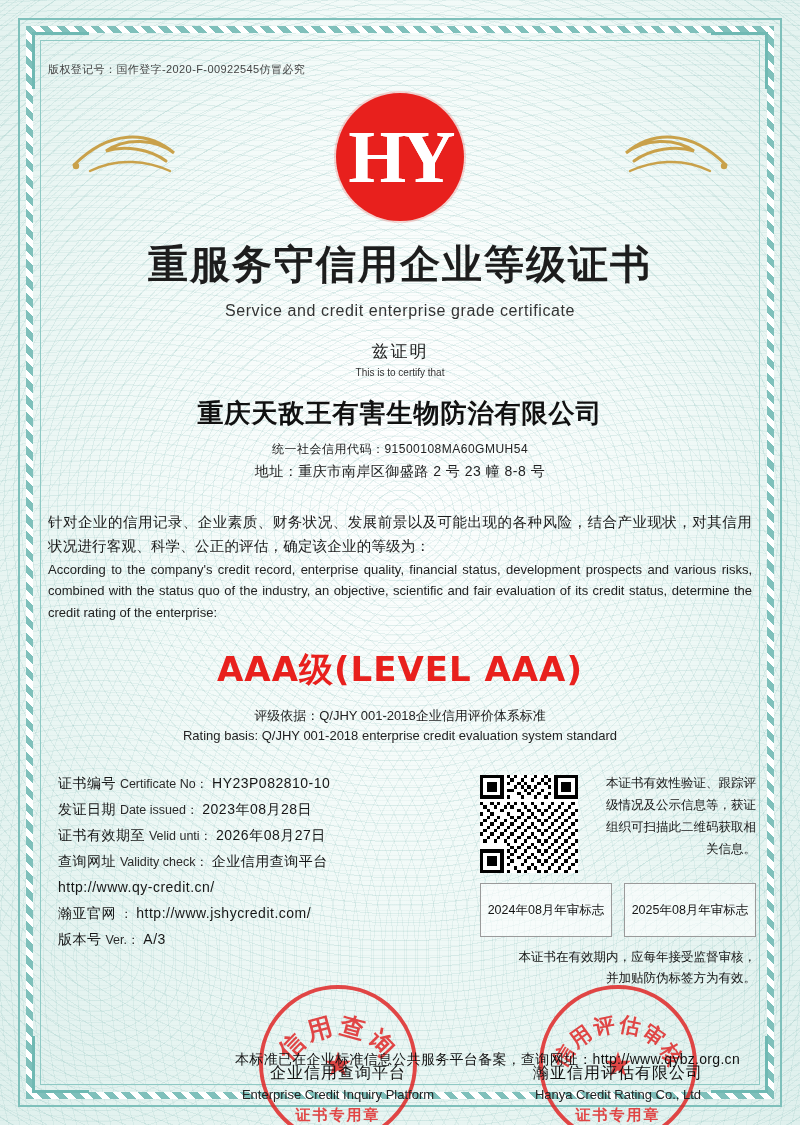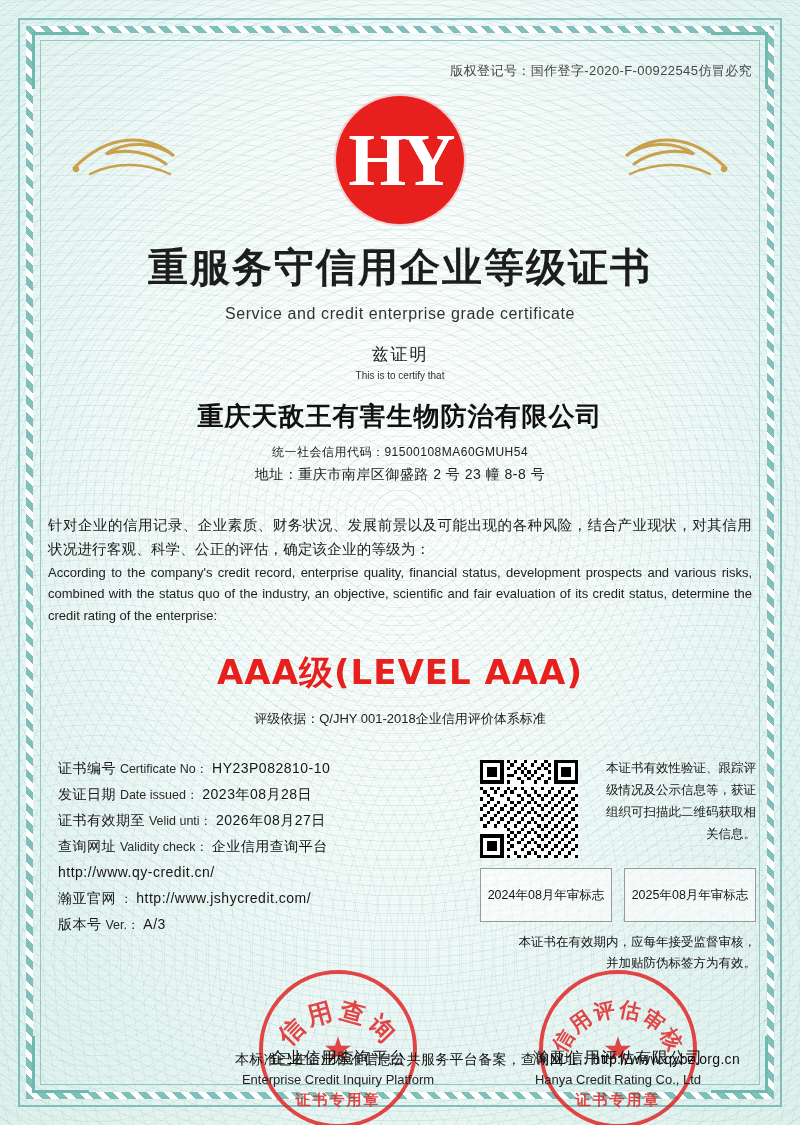--- a/index.html
+++ b/index.html
@@ -50,22 +50,22 @@
     position:absolute;width:54px;height:54px;border:3px solid #6fb9b3;
   }
   .corner.tl{left:32px;top:32px;border-right:none;border-bottom:none;}
   .corner.tr{right:32px;top:32px;border-left:none;border-bottom:none;}
   .corner.bl{left:32px;bottom:32px;border-right:none;border-top:none;}
   .corner.br{right:32px;bottom:32px;border-left:none;border-top:none;}
 
   .content{position:absolute;left:48px;top:48px;width:704px;}
 
   .copyright{
-    text-align:right;
-    font-size:13px;color:#444;
+    text-align:left;
+    font-size:11px;color:#444;
     letter-spacing:0.4px;
     margin-top:14px;
   }
   .emblem-row{
     position:relative;height:150px;margin-top:6px;
   }
   .flourish{
     position:absolute;top:36px;width:215px;height:70px;
   }
   .flourish.left{left:22px;}
@@ -259,20 +259,21 @@
     </div>
 
     <div class="para">
       <div class="cn">针对企业的信用记录、企业素质、财务状况、发展前景以及可能出现的各种风险，结合产业现状，对其信用状况进行客观、科学、公正的评估，确定该企业的等级为：</div>
       <div class="en">According to the company's credit record, enterprise quality, financial status, development prospects and various risks, combined with the status quo of the industry, an objective, scientific and fair evaluation of its credit status, determine the credit rating of the enterprise:</div>
     </div>
 
     <div class="level">AAA级(LEVEL AAA)</div>
 
     <div class="basis-cn">评级依据：Q/JHY 001-2018企业信用评价体系标准</div>
+    <div class="basis-en">Rating basis: Q/JHY 001-2018 enterprise credit evaluation system standard</div>
 
     <div class="info-area">
       <div class="info-left">
         <div>
           <span class="lbl-cn">证书编号</span>
           <span class="lbl-en">Certificate No：</span>
           <span class="val">HY23P082810-10</span>
         </div>
         <div>
           <span class="lbl-cn">发证日期</span>

